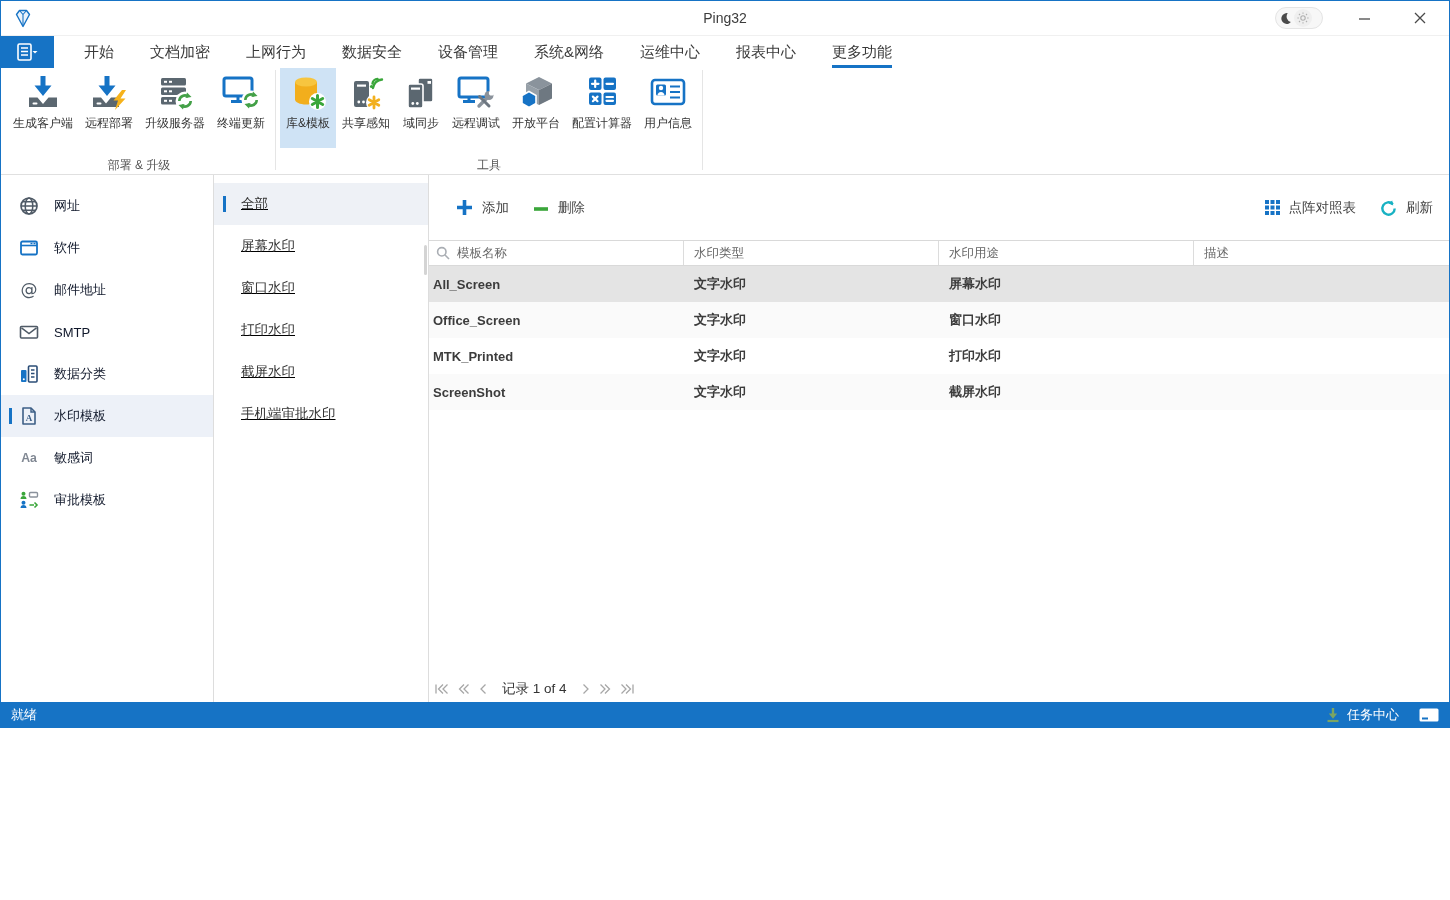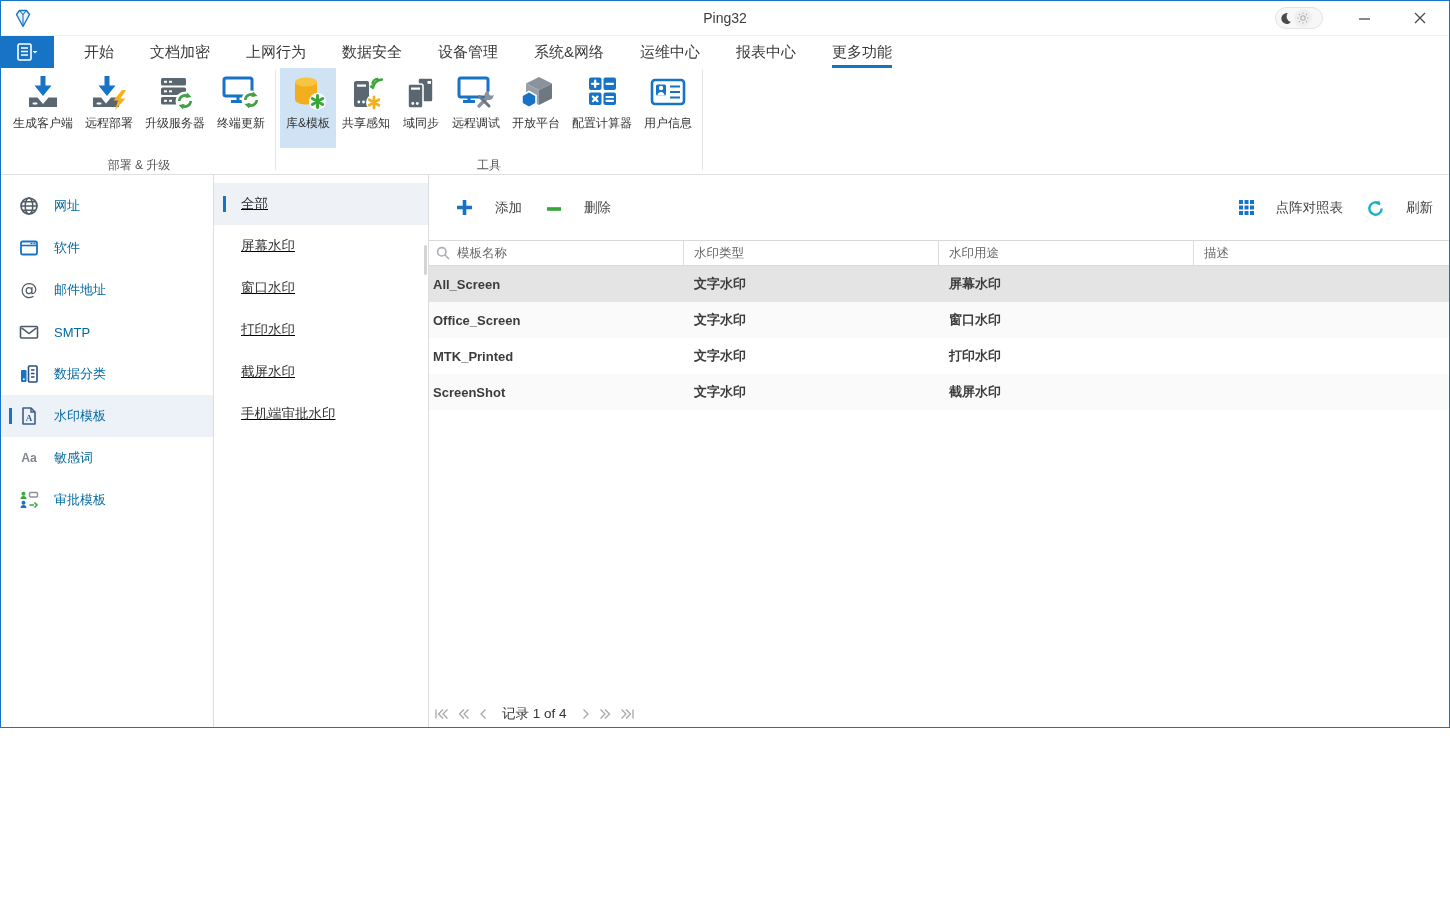--- a/index.html
+++ b/index.html
@@ -29,34 +29,34 @@
   .rbtn { height:80px; padding:4px 6px 0; display:flex; flex-direction:column; align-items:center; cursor:pointer; }
   .rbtn.selected { background:#cfe3f5; }
   .rbtn .ric { height:40px; display:flex; align-items:center; justify-content:center; }
   .rbtn .rlabel { font-size:12px; color:#333; margin-top:3px; white-space:nowrap; }
   .rgroup-label { text-align:center; font-size:12px; color:#555; margin-top:9px; }
   .rsep { width:1px; background:#e5e5e5; margin:2px 4px 4px; }
 
   
   .content { flex:1; display:flex; min-height:0; }
   .sidebar1 { width:213px; flex:0 0 213px; border-right:1px solid #ddd; padding-top:10px; }
-  .side-item { height:42px; display:flex; align-items:center; gap:15px; padding-left:18px; font-size:13px; color:#0369a1; position:relative; cursor:pointer; }
+  .side-item { height:42px; display:flex; align-items:center; gap:15px; padding-left:18px; font-size:13px; color:#0f172a; position:relative; cursor:pointer; }
   .side-item .sic { width:20px; height:20px; display:flex; align-items:center; justify-content:center; }
   .side-item.selected { background:#edf1f8; }
   .side-item.selected::before { content:''; position:absolute; left:8px; top:13px; width:3px; height:16px; background:#1673c5; }
 
   .sidebar2 { width:215px; flex:0 0 215px; border-right:1px solid #ddd; padding-top:8px; position:relative;text-decoration:underline; }
   .sub-item { height:42px; display:flex; align-items:center; padding-left:27px; font-size:13.5px; color:#333; position:relative; cursor:pointer; }
   .sub-item.selected { background:#eef1f6; }
   .sub-item.selected::before { content:''; position:absolute; left:9px; top:13px; width:3px; height:16px; background:#1673c5; }
   .v-scroll-thumb { position:absolute; right:1px; top:70px; width:3px; height:30px; background:#d4d4d4; border-radius:2px; }
 
   .main { flex:1; display:flex; flex-direction:column; min-width:0; }
   .toolbar { height:65px; flex:0 0 65px; display:flex; align-items:center; padding:0 16px 0 27px; }
-  .tool-btn { display:flex; align-items:center; gap:22px; font-size:13.5px; color:#444; cursor:pointer; }
+  .tool-btn { display:flex; align-items:center; gap:9px; font-size:13.5px; color:#444; cursor:pointer; }
   .tool-btn + .tool-btn { margin-left:24px;align-items:flex-end; }
   .toolbar-spacer { flex:1; }
 
   
   .thead { height:26px; flex:0 0 26px; display:flex; border-top:1px solid #d9d9d9; border-bottom:1px solid #d9d9d9; color:#666; font-size:12.5px; }
   .th { display:flex; align-items:center; border-right:1px solid #dcdcdc; padding-left:10px; }
   .th.c0 { width:255px; padding-left:7px; gap:7px; }
   .th.c1,.th.c2 { width:255px; }
   .th.c3 { flex:1; border-right:none; }
   .trow { height:36px; flex:0 0 36px; display:flex; align-items:center; font-size:13px; color:#3c3c3c; cursor:pointer;font-weight:bold; }
@@ -600,14 +600,35 @@
                 <path d="M1.5 1.5 6 6l-4.5 4.5"></path>
                 <path d="M6 1.5 10.5 6 6 10.5"></path>
                 <path d="M13 1.5v9"></path>
               </g>
             </svg>
         </span>
       </div>
     </div>
   </div>
 
+  <div class="statusbar">
+    <span>就绪</span>
+    <div class="status-right">
+      <div class="task-center">
+        <span>
+          <svg width="16" height="16" viewBox="0 0 16 16">
+            <path d="M8 1v6" stroke="#7aa564" stroke-width="2.4"></path>
+            <polygon points="3.8,6.5 12.2,6.5 8,11.8" fill="#7aa564"></polygon>
+            <path d="M2.5 14h11" stroke="#7aa564" stroke-width="2.2"></path>
+          </svg>
+        </span>
+        <span>任务中心</span>
+      </div>
+      <div class="panel-btn">
+        <svg width="20" height="14" viewBox="0 0 20 14">
+          <rect x="0.5" y="0.5" width="19" height="13" rx="1.5" fill="#fff"></rect>
+          <path d="M3 10.5h6" stroke="#1673c5" stroke-width="2"></path>
+        </svg>
+      </div>
+    </div>
+  </div>
 
 </div>
 
 </body></html>

